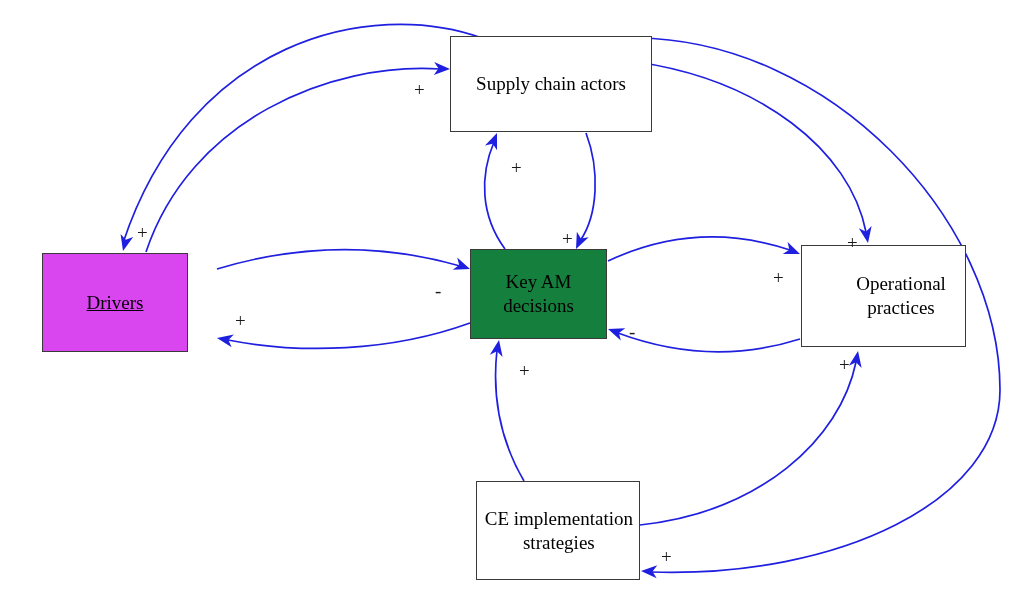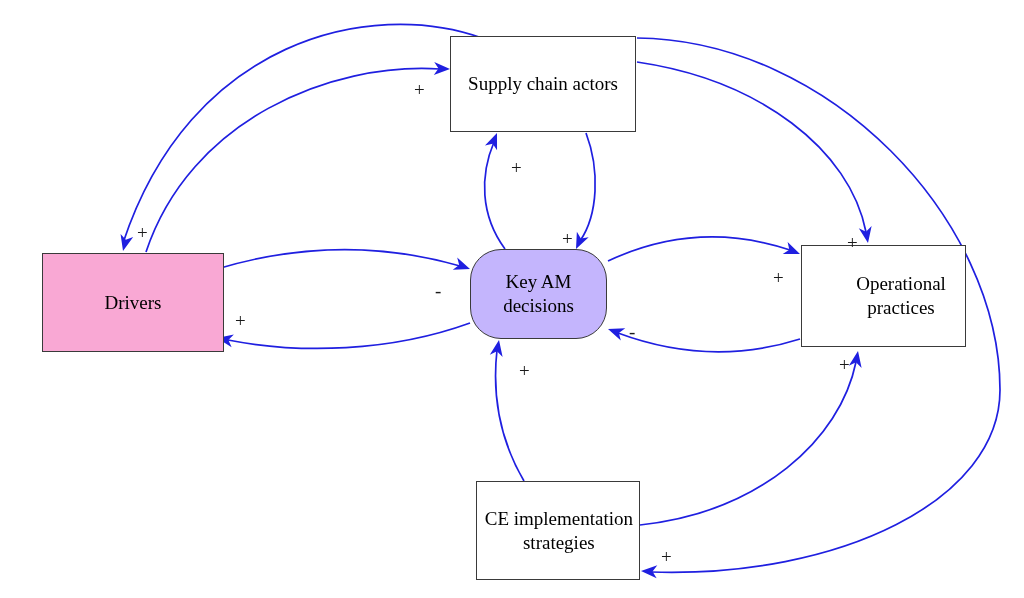--- a/index.html
+++ b/index.html
@@ -80,29 +80,29 @@
         <polygon points="0,0 -16,-6.5 -11.52,0 -16,6.5" fill="#1f1fe0" transform="translate(576,249) rotate(115)"></polygon>
         <polygon points="0,0 -16,-6.5 -11.52,0 -16,6.5" fill="#1f1fe0" transform="translate(800,254) rotate(22)"></polygon>
         <polygon points="0,0 -16,-6.5 -11.52,0 -16,6.5" fill="#1f1fe0" transform="translate(608,329) rotate(200)"></polygon>
         <polygon points="0,0 -16,-6.5 -11.52,0 -16,6.5" fill="#1f1fe0" transform="translate(868,243) rotate(80)"></polygon>
         <polygon points="0,0 -16,-6.5 -11.52,0 -16,6.5" fill="#1f1fe0" transform="translate(641,571) rotate(183)"></polygon>
         <polygon points="0,0 -16,-6.5 -11.52,0 -16,6.5" fill="#1f1fe0" transform="translate(499,340) rotate(-80)"></polygon>
         <polygon points="0,0 -16,-6.5 -11.52,0 -16,6.5" fill="#1f1fe0" transform="translate(858,351) rotate(-80)"></polygon>
       </g>
   </svg>
 
-  <div class="node" style="left: 450px; top: 36px; width: 186px; height: 96px; border-color: rgb(58, 58, 58); background: rgb(255, 255, 255); color: rgb(0, 0, 0);">
+  <div class="node" style="left: 450px; top: 36px; width: 202px; height: 96px; border-color: rgb(58, 58, 58); background: rgb(255, 255, 255); color: rgb(0, 0, 0);">
     <span class="node-label">Supply chain actors</span>
   </div>
 
-  <div class="node" style="left: 42px; top: 253px; width: 182px; height: 99px; border-color: rgb(58, 58, 58); background: #f9a8d4; color: rgb(0, 0, 0);">
+  <div class="node" style="left: 42px; top: 253px; width: 146px; height: 99px; border-color: rgb(58, 58, 58); background: #d946ef; color: rgb(0, 0, 0); text-decoration: underline;">
     <span class="node-label">Drivers</span>
   </div>
 
-  <div class="node" style="left: 470px; top: 249px; width: 137px; height: 90px; border-color: rgb(58, 58, 58); background: #c4b5fd; color: rgb(0, 0, 0); border-radius: 31px;">
+  <div class="node" style="left: 470px; top: 249px; width: 137px; height: 90px; border-color: rgb(58, 58, 58); background: #15803d; color: rgb(0, 0, 0);">
     <span class="node-label">Key AM
 decisions</span>
   </div>
 
   <div class="node" style="left: 801px; top: 245px; width: 165px; height: 102px; border-color: rgb(58, 58, 58); background: rgb(255, 255, 255); color: rgb(0, 0, 0); padding-left: 35px;">
     <span class="node-label">Operational
 practices</span>
   </div>
 
   <div class="node" style="left: 476px; top: 481px; width: 164px; height: 99px; border-color: rgb(58, 58, 58); background: rgb(255, 255, 255); color: rgb(0, 0, 0); justify-content: flex-end;">

